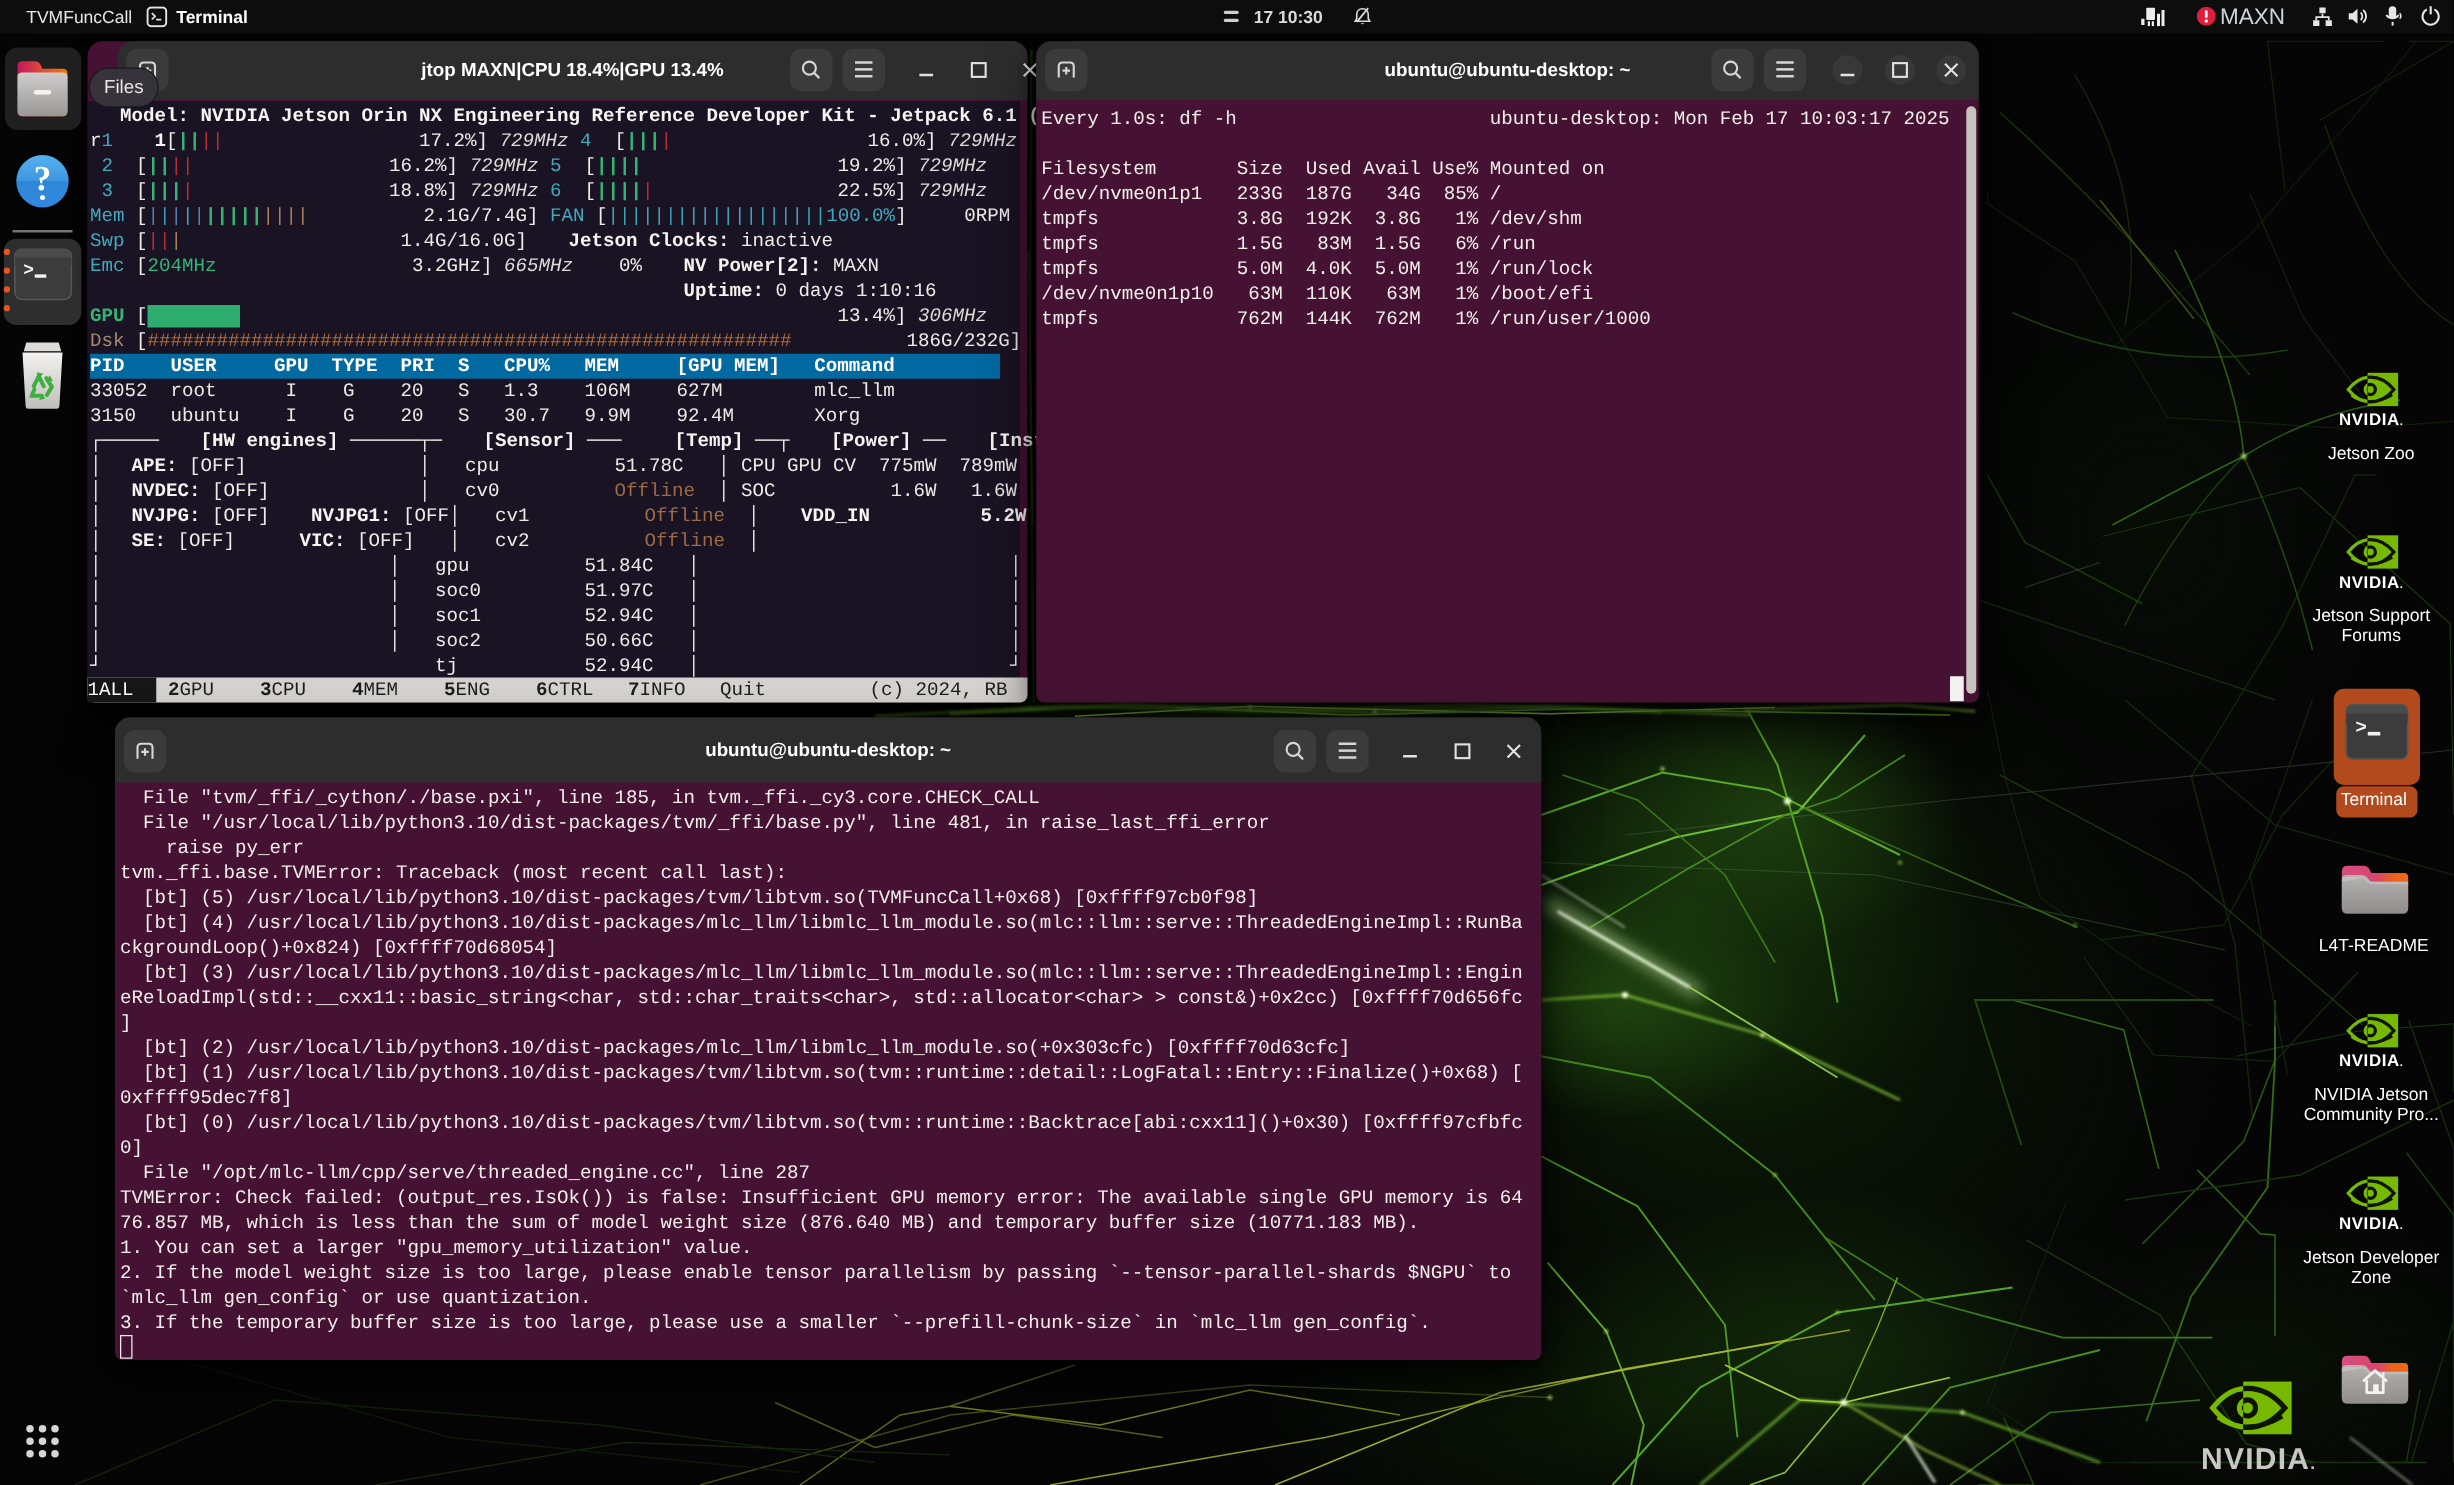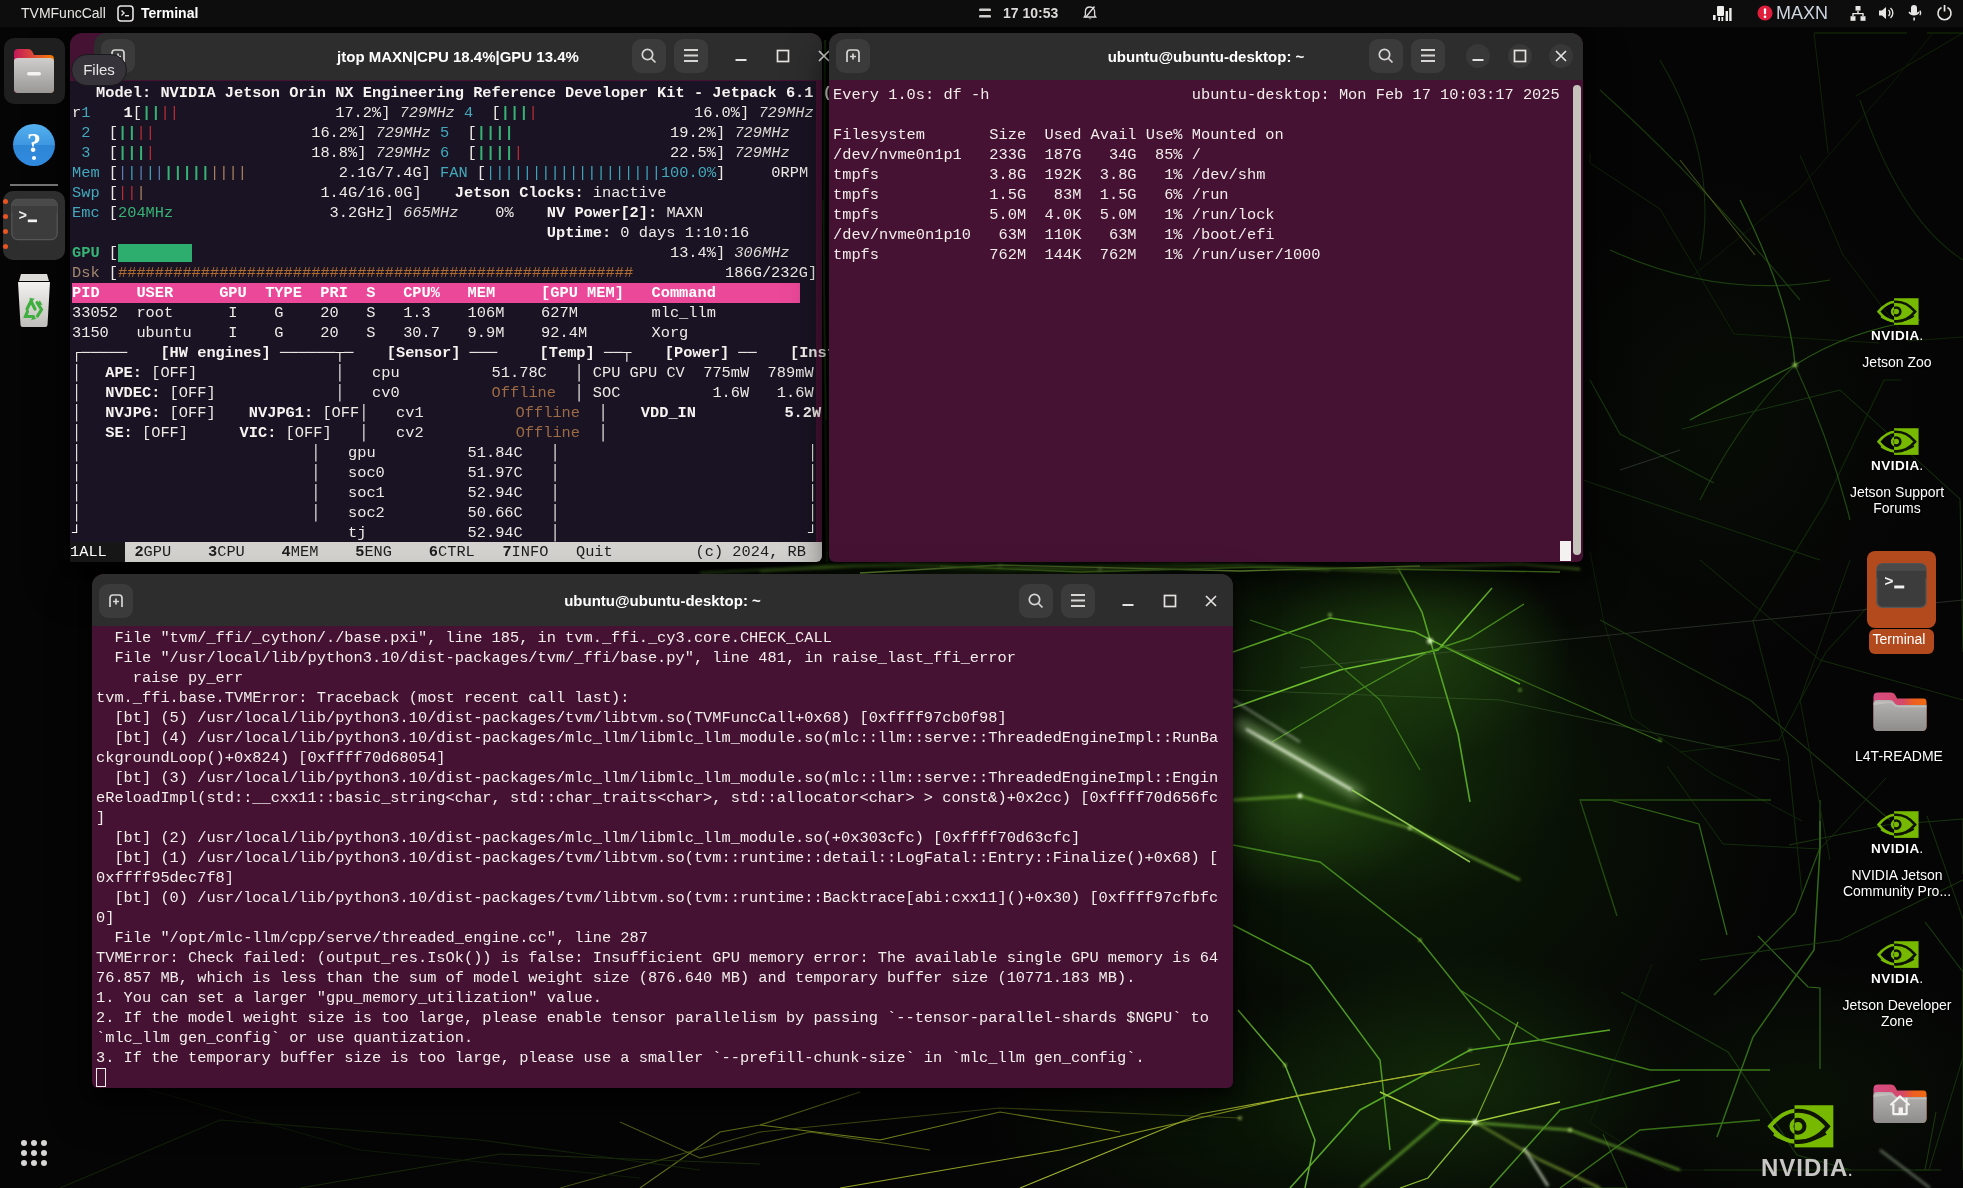--- a/index.html
+++ b/index.html
@@ -25,21 +25,21 @@
 .g { color:#35b475; font-weight:bold; }
 .g2 { color:#35b475; }
 .r { color:#bb2d36; }
 .t { color:#a9805e; }
 .bl { color:#5a7fb5; }
 .o { color:#b06c31; }
 .dsk { color:#a58a70; }
 .off { color:#9c6b45; }
 .it { font-style:italic; color:#dedbd6; }
 .gblock { background:#2eae6e; }
-.hdr { background:#ec4899; font-weight:bold; color:#ffffff; width:728px; }
+.hdr { background:#0369a1; font-weight:bold; color:#ffffff; width:728px; }
 .w { color:#eeebe7; }
 #jtopwin { left:70px; top:33px; width:752px; height:529px; background:#451233; }
 #jtopwin .tbar { height:47px;margin-left:24px; }
 #dfwin { left:829px; top:33px; width:754px; height:529px; background:#451233; }
 #dfwin .tbar { height:47px; }
 #tbwin { left:92px; top:574px; width:1141px; height:514px; background:#451233; }
 #tbwin .tbar { height:52px; }
 #jstatus { position:absolute; left:0; bottom:0; width:752px; height:20px; background:#d5d3cf; color:#1c1c1c; font-family:"Liberation Mono",monospace; font-size:15.33px; line-height:20px; white-space:pre; border-radius:0 0 6px 6px; }
 #jstatus .tile { display:inline-block; background:#171717; color:#fff; height:20px; }
 #jstatus .bd { font-weight:bold; }
@@ -183,21 +183,21 @@
 <svg style="position:absolute;left:117px;top:5px" width="17" height="17" viewBox="0 0 17 17">
       <rect x="1" y="1" width="15" height="15" rx="3" fill="none" stroke="#e8e6e4" stroke-width="1.6"></rect>
       <path d="M4.5 5.5 L7 8 L4.5 10.5" fill="none" stroke="#e8e6e4" stroke-width="1.4"></path>
       <rect x="8" y="10" width="4" height="1.4" fill="#e8e6e4"></rect>
     </svg>
 <span class="appname">Terminal</span>
 <svg style="position:absolute;left:978px;top:7px" width="15" height="13" viewBox="0 0 15 13">
       <rect x="1" y="1.5" width="12" height="2.6" rx="1.2" fill="#cfcdcb"></rect>
       <rect x="1" y="8" width="12" height="2.6" rx="1.2" fill="#cfcdcb"></rect>
     </svg>
-<span id="clock">17 10:53</span>
+<span id="clock">17 10:30</span>
 <svg style="position:absolute;left:1082px;top:5px" width="16" height="17" viewBox="0 0 16 17">
       <path d="M8 2 C5 2 3.4 4.2 3.4 6.6 L3.4 10 L2.2 12 L13.8 12 L12.6 10 L12.6 6.6 C12.6 4.2 11 2 8 2 Z" fill="none" stroke="#dddbd9" stroke-width="1.3"></path>
       <path d="M6.5 13.5 A1.8 1.8 0 0 0 9.5 13.5 Z" fill="#dddbd9"></path>
       <path d="M12.5 1.5 L3.5 12.5" stroke="#dddbd9" stroke-width="1.4"></path>
     </svg>
 <svg style="position:absolute;left:1712px;top:6px" width="22" height="15" viewBox="0 0 22 15">
       <rect x="1" y="9" width="2.6" height="5" fill="#efedeb"></rect>
       <rect x="5" y="0" width="7" height="10" rx="1" fill="#efedeb"></rect>
       <rect x="6.2" y="11" width="1.8" height="4" fill="#efedeb"></rect>
       <rect x="9.4" y="11" width="1.8" height="4" fill="#efedeb"></rect>

